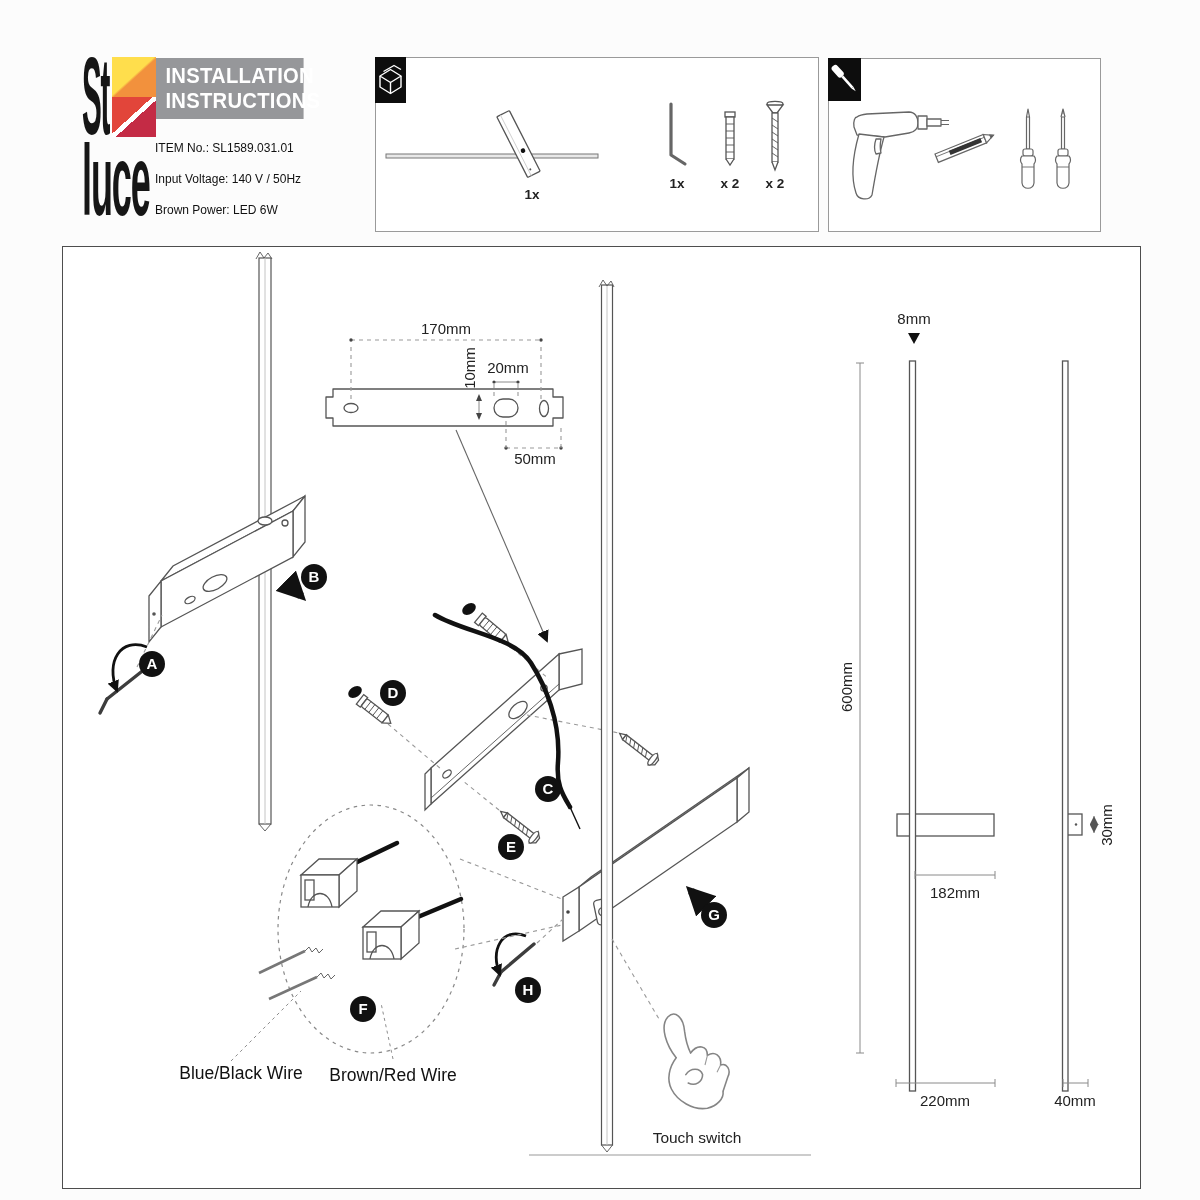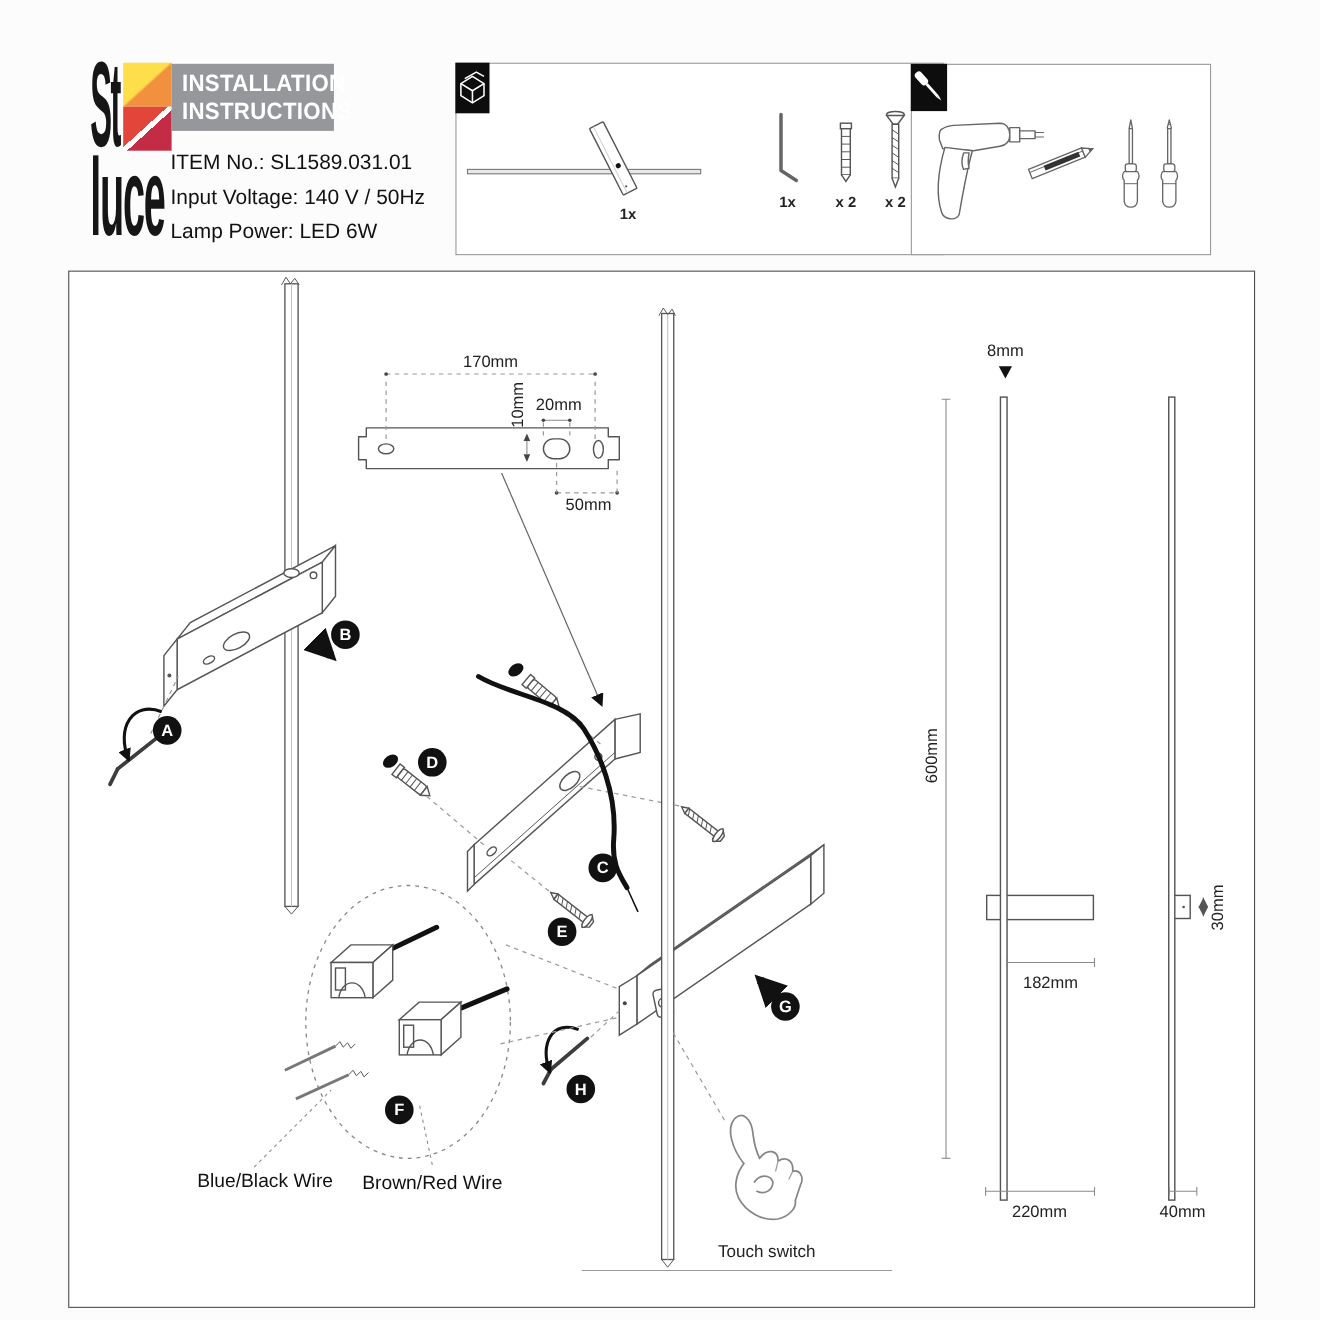--- a/index.html
+++ b/index.html
@@ -14,24 +14,24 @@
   #logo-luce{left:82px;top:134px;font-size:100px;font-weight:700;line-height:92px;
     letter-spacing:-3px;transform:scaleX(.36);transform-origin:left top;color:#161616;}
   .mosaic{left:112px;top:57px;width:44px;height:80px;}
   .mosaic .sq{width:44px;height:40px;}
   .mosaic .sq1{background:linear-gradient(to bottom right,var(--logo-yellow) 48%,var(--logo-orange) 52%);}
   .mosaic .sq2{background:linear-gradient(to bottom right,var(--logo-red) 46%,#ffffff 46%,#ffffff 54%,var(--logo-crimson) 54%);}
   
   .title-box{left:156px;top:58px;width:157px;height:61px;background:var(--title-bg);
     color:#fff;font-weight:700;font-size:21.5px;line-height:25px;padding:6px 0 0 10px;
     box-sizing:border-box;transform:scaleX(.94);transform-origin:left top;letter-spacing:.3px;}
-  .info{left:155px;top:133px;font-size:19px;line-height:31px;color:#111;}
+  .info{left:155px;top:133px;font-size:12px;line-height:31px;color:#111;}
   
   .tbox{border:1px solid #9a9a9a;background:#fff;}
-  #pkg-box{left:375px;top:57px;width:442px;height:173px;margin-left:39px;}
+  #pkg-box{left:375px;top:57px;width:442px;height:173px;}
   #tool-box{left:828px;top:58px;width:271px;height:172px;}
   .badge-sq{position:absolute;left:-1px;top:-1px;background:#0d0d0d;}
   
   #main-box{left:62px;top:246px;width:1079px;height:943px;border:1.5px solid #4d4d4d;background:#fff;box-sizing:border-box;}
   
   svg text{font-family:"Liberation Sans",sans-serif;}
   .ln{stroke:#555;fill:none;stroke-width:1.3;}
   .lnw{stroke:#555;fill:#fff;stroke-width:1.3;}
   .thin{stroke-width:.9;}
   .dash{stroke:#999;stroke-width:1.1;stroke-dasharray:4 4;fill:none;}
@@ -59,21 +59,21 @@
 <div class="abs" id="logo-luce">luce</div>
 
 <div class="abs title-box">
   <div>INSTALLATION</div>
   <div>INSTRUCTIONS</div>
 </div>
 
 <div class="abs info">
   <div>ITEM No.: SL1589.031.01</div>
   <div>Input Voltage: 140 V / 50Hz</div>
-  <div>Lamp Power: LED 6W</div>
+  <div>Brown Power: LED 6W</div>
 </div>
 
 <div class="abs tbox" id="pkg-box">
   <div class="badge-sq" style="width:31px;height:46px;">
     <svg width="31" height="46" viewBox="0 0 31 46">
       <g stroke="#fff" stroke-width="1.4" fill="none" stroke-linejoin="round">
         <path d="M5,19 L15.5,12.5 L26,19 L15.5,25.5 Z"></path>
         <path d="M5,19 V30 L15.5,36.5 L26,30 V19"></path>
         <path d="M15.5,25.5 V36.5"></path>
         <path d="M8.5,14.5 L19,8.5 L26,12.5"></path>

